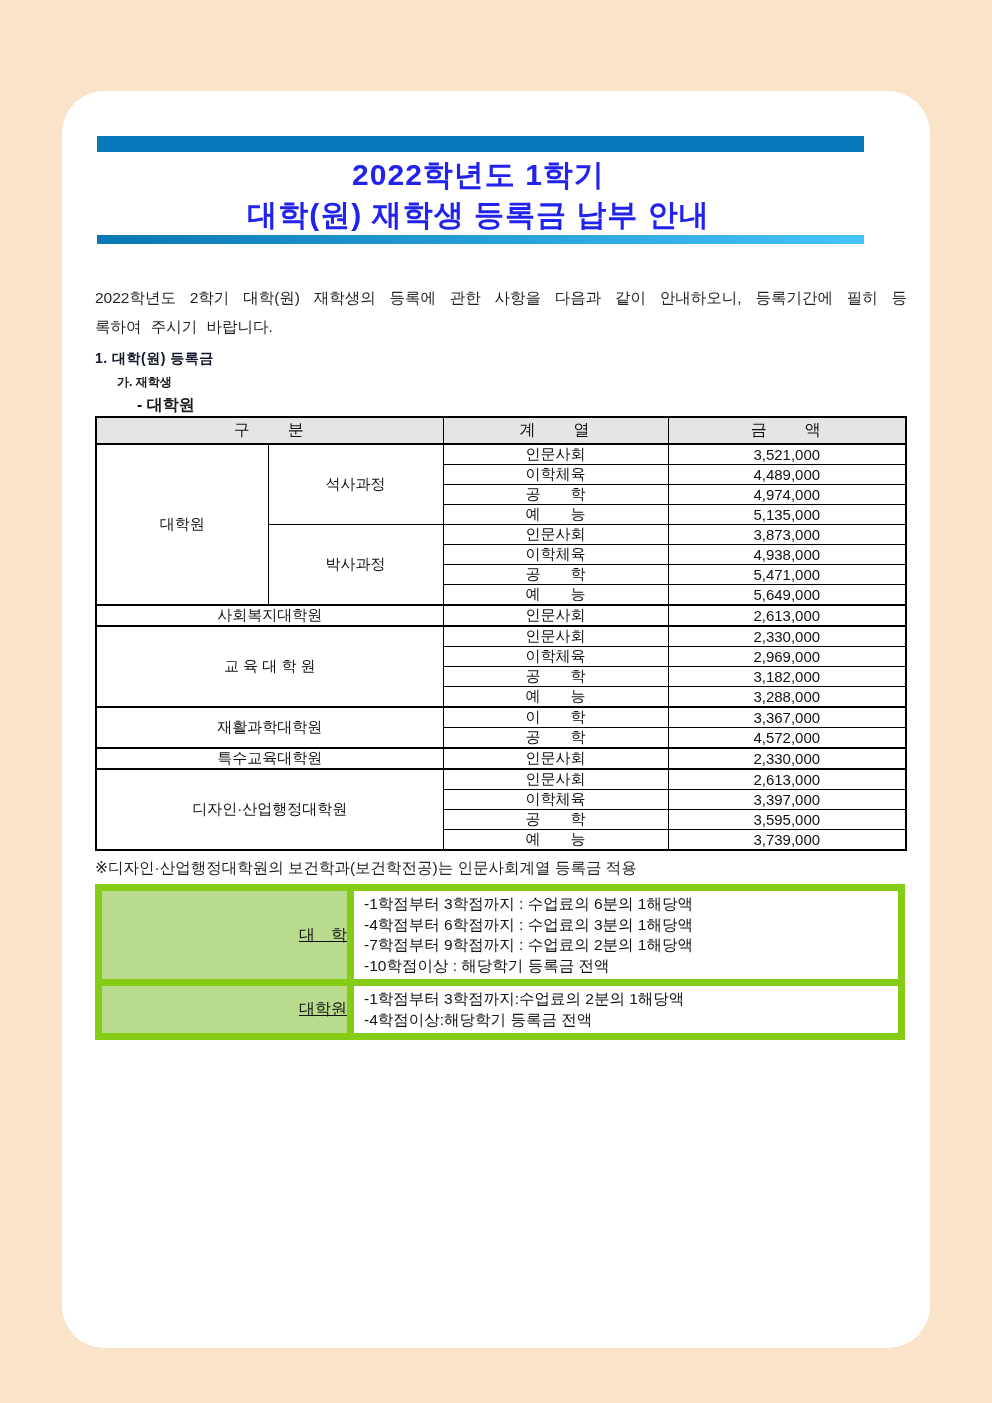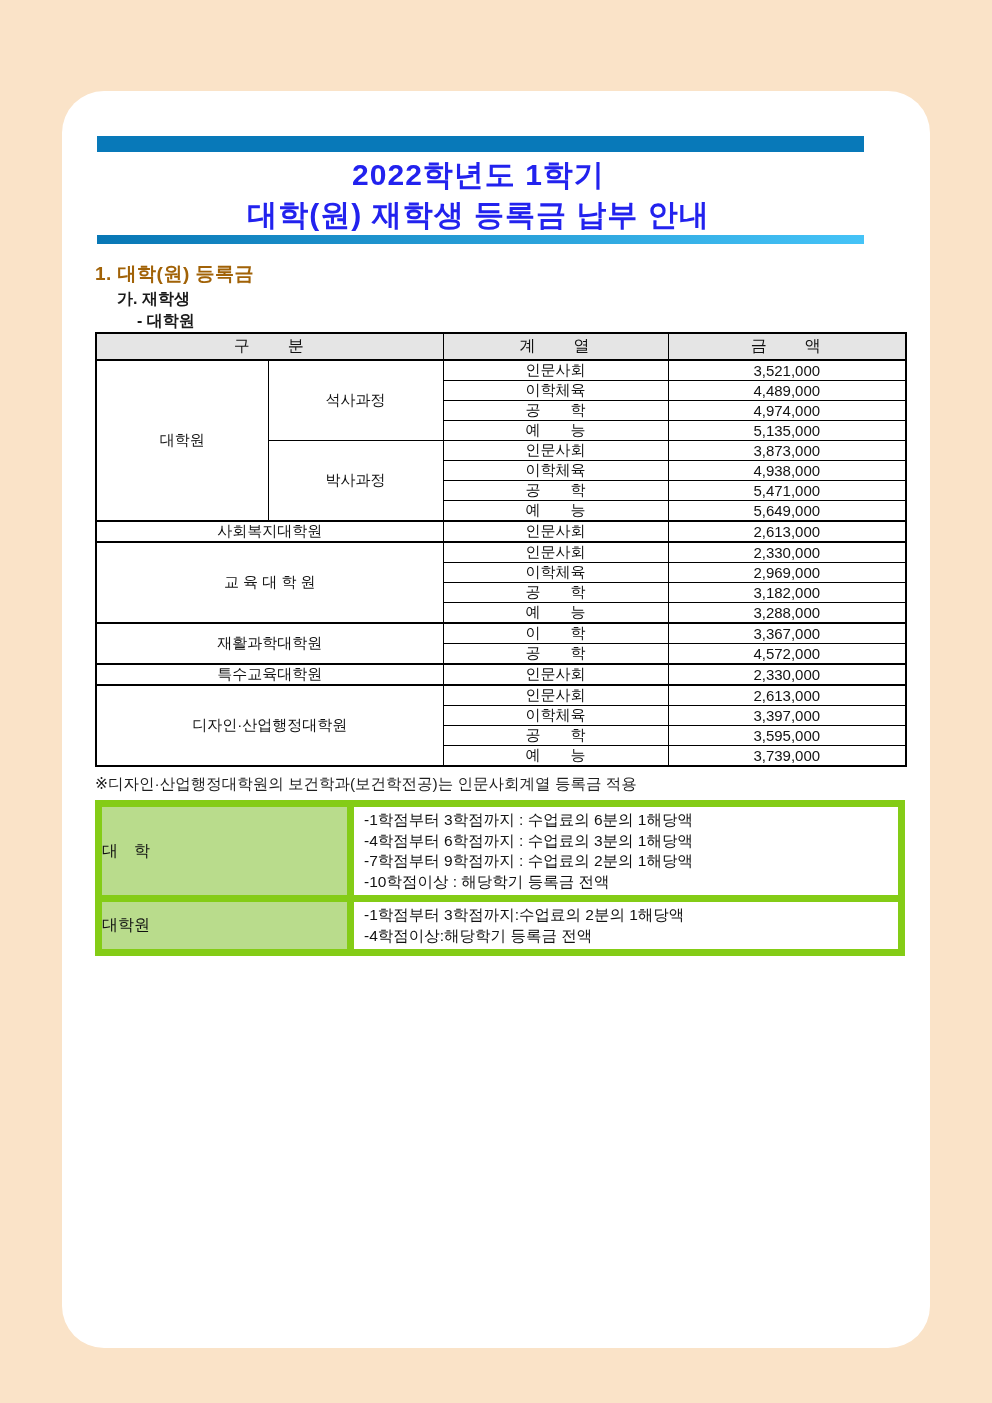--- a/index.html
+++ b/index.html
@@ -43,31 +43,31 @@
     margin-top: 40px;
     width: 812px;
     font-size: 15.5px;
     color: #1f1f1f;
     line-height: 28.5px;
     word-spacing: 5px;
   }
   .intro .l1 { text-align: justify; text-align-last: justify; }
 
   .sec-title {
-    margin-top: 19px;
-    font-size: 19px;
-    font-weight: bold;
-    color: #a16207;
+    margin-top: 6px;
+    font-size: 14px;
+    font-weight: bold;
+    color: #0f172a;
     line-height: 22px;
     letter-spacing: 0.5px;
   }
   .sub-a {
     margin-top: 4px;
     margin-left: 22px;
-    font-size: 16px;
+    font-size: 12px;
     font-weight: bold;
     color: #1a1a1a;
     line-height: 19px;
   }
   .sub-dash {
     margin-top: 3px;
     margin-left: 42px;
     font-size: 16px;
     font-weight: bold;
     color: #1a1a1a;
@@ -118,23 +118,24 @@
   .t2 {
     margin-top: 7px;
     width: 810px;
     border: 2px solid #000;
     color: #111;
   }
   .t2 td { border: 7px solid #84cc16; vertical-align: middle; margin-left: 16px; }
   .t2 td.label {
     background: #B9DC8C;
     width: 252px;
-    text-align: left;
+    text-align: right;
     font-size: 16px;
     white-space: pre;
+    text-decoration: underline;
   }
   .t2 td.rules {
     border-left: 5px double #000;
     padding: 3px 8px 3px 10px;
     font-size: 15.5px;
     line-height: 20.5px;
     white-space: pre;
   }
   .t2 tr.r1 td { height: 87px; }
   .t2 tr.r2 td { height: 48px; }
@@ -145,20 +146,24 @@
 <div class="card">
   <div class="inner">
 
     <div class="bar-top"></div>
     <div class="doc-title">
       <div>2022학년도 1학기</div>
       <div>대학(원) 재학생 등록금 납부 안내</div>
     </div>
     <div class="bar-bottom"></div>
 
+    <div class="intro">
+      <div class="l1">2022학년도 2학기 대학(원) 재학생의 등록에 관한 사항을 다음과 같이 안내하오니, 등록기간에 필히 등</div>
+      <div class="l2">록하여 주시기 바랍니다.</div>
+    </div>
 
     <div class="sec-title">1. 대학(원) 등록금</div>
     <div class="sub-a">가. 재학생</div>
     <div class="sub-dash">- 대학원</div>
 
     <table class="t1">
       <colgroup>
         <col style="width:172px">
           <col style="width:175px">
           <col style="width:225px">

